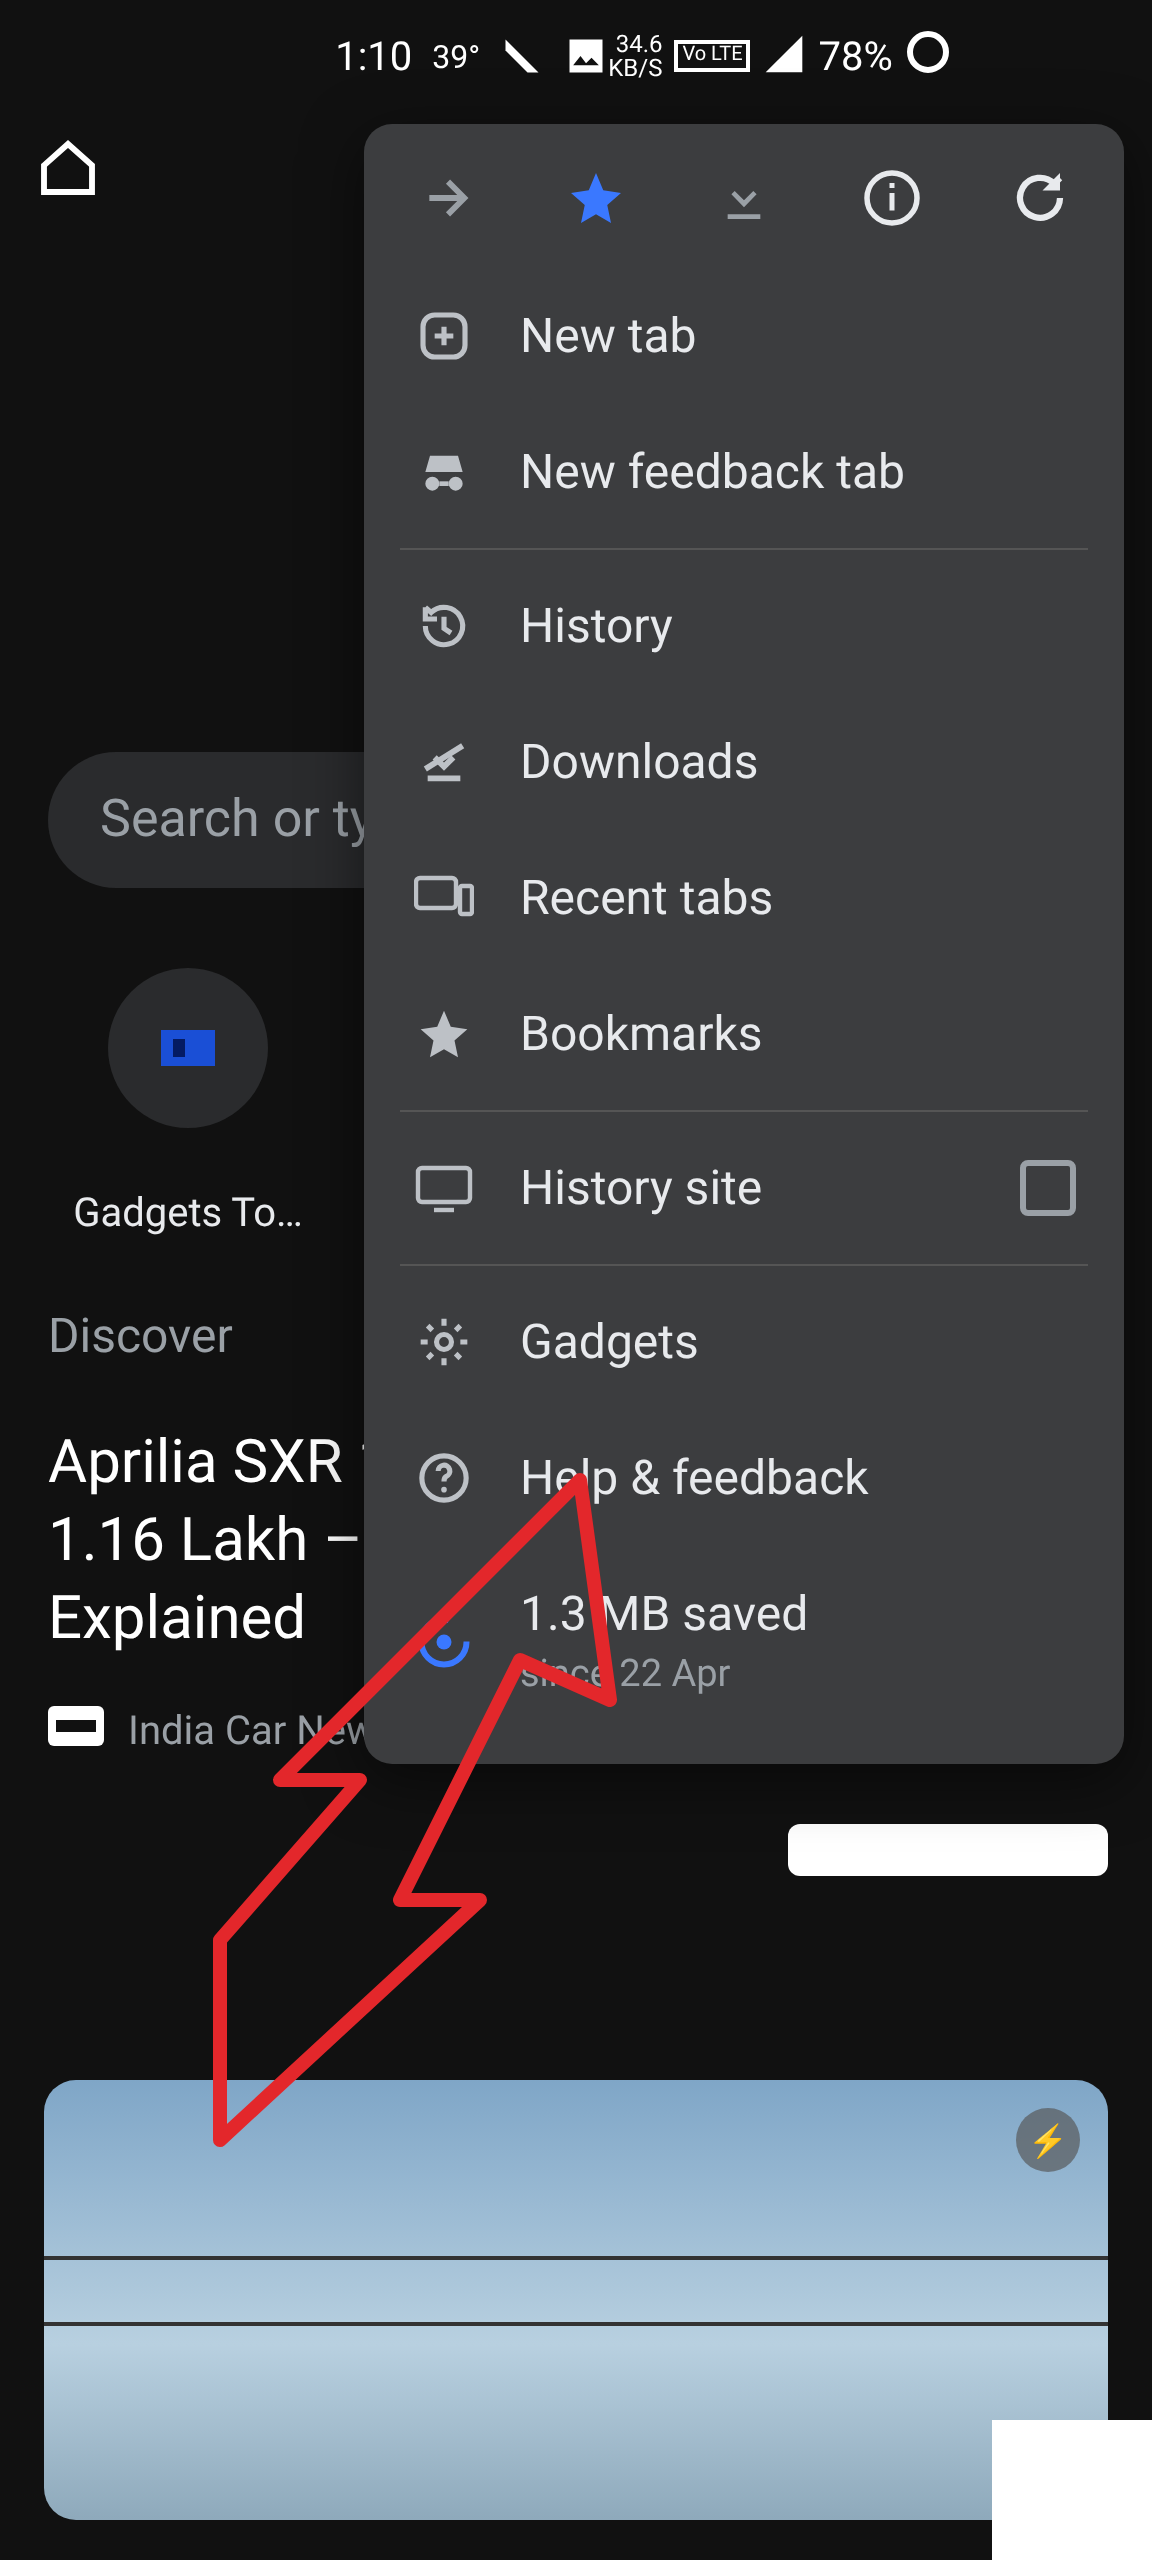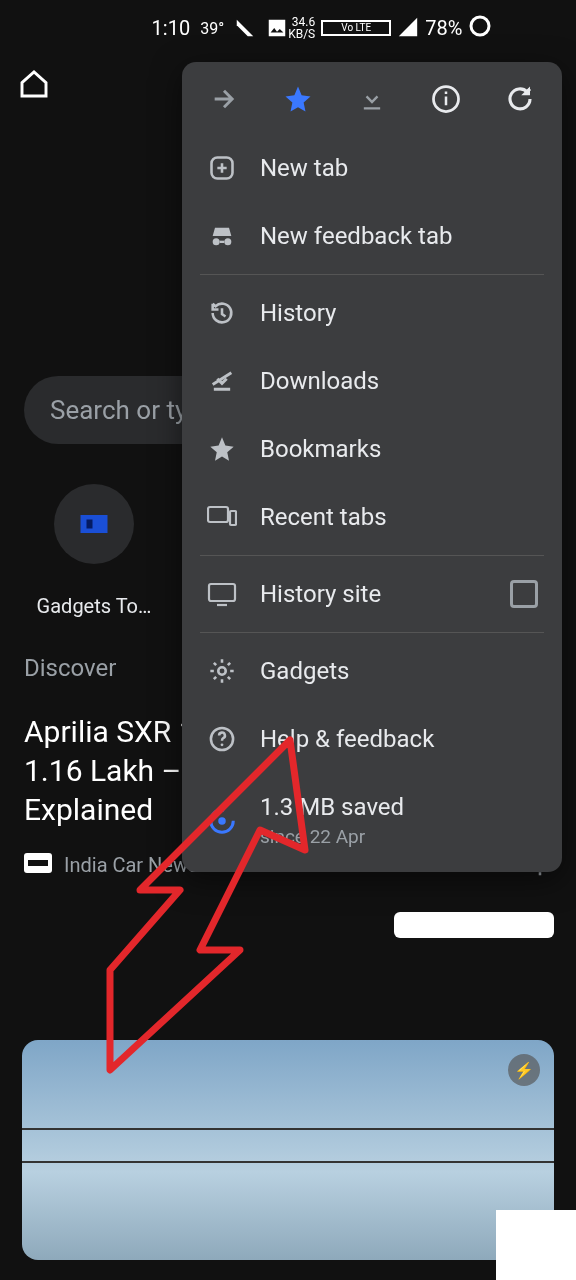--- a/index.html
+++ b/index.html
@@ -76,21 +76,21 @@
     position:absolute; top:14px; right:14px; width:32px; height:32px;
     border-radius:50%; background:#555a; display:flex; align-items:center; justify-content:center; color:#fff;
   }
   .white-box { position:absolute; right:0; bottom:0; width:80px; height:70px; background:#fff; }
 
   
   .menu {
     position:absolute; top:62px; right:14px; width:380px;
     background:#3c3d3f; border-radius:14px;
     box-shadow: 0 8px 30px rgba(0,0,0,.5);
-    padding-bottom: 4px;
+    padding-bottom: 14px;
   }
   .menu-top-row {
     display:flex; justify-content:space-between; align-items:center;
     padding: 22px 24px 20px;
   }
   .menu-top-row .mico { width:36px; display:flex; justify-content:center; }
   .menu-item {
     display:flex; align-items:center; gap:22px;
     padding: 20px 24px;
     font-size:24px; color:#e8eaed;
@@ -123,21 +123,21 @@
       <svg width="22" height="22" viewBox="0 0 24 24">
           <rect x="3" y="3" width="18" height="18" fill="#fff"></rect>
           <path fill="#111" d="M5 17l4-5 3 4 3-3 4 4z"></path>
         </svg>
     </span>
   </div>
   <div class="status-right">
     <span style="font-size:12px; line-height:1; text-align:right">
       <span>34.6</span><br><span>KB/S</span>
     </span>
-    <span style="border:2px solid #fff; font-size:10px; padding:1px 18px; line-height:1">
+    <span style="border:2px solid #fff; font-size:10px; padding:1px 2px; line-height:1">
       <span>Vo LTE</span>
     </span>
     <span style="font-size:12px; position:relative">
       <svg width="22" height="22" viewBox="0 0 24 24">
           <path fill="#fff" d="M2 22L22 2v20z"></path>
         </svg>
     </span>
     <span>78%</span>
     <span>
       <svg width="24" height="24" viewBox="0 0 24 24">
@@ -279,35 +279,35 @@
       <svg width="28" height="28" viewBox="0 0 24 24">
           <path fill="none" stroke="#bdc1c6" stroke-width="2.5" d="M5 19h14M8 10l4 4 4-4"></path>
           <path stroke="#bdc1c6" stroke-width="2.5" d="M4 15l16-10"></path>
         </svg>
     </span>
     <span class="mtxt">Downloads</span>
   </div>
 
   <div class="menu-item">
     <span class="mico">
-      <svg width="28" height="28" viewBox="0 0 24 24">
-          <path fill="#bdc1c6" d="M12 2l2.9 6.9L22 10l-5.5 4.8L18 22l-6-3.5L6 22l1.5-7.2L2 10l7.1-1.1z"></path>
-        </svg>
-    </span>
-    <span class="mtxt">Bookmarks</span>
-  </div>
-
-  <div class="menu-item">
-    <span class="mico">
       <svg width="30" height="26" viewBox="0 0 30 26">
           <rect x="1" y="3" width="20" height="15" rx="2" fill="none" stroke="#bdc1c6" stroke-width="2.2"></rect>
           <rect x="23" y="7" width="6" height="14" rx="1" fill="none" stroke="#bdc1c6" stroke-width="2.2"></rect>
         </svg>
     </span>
     <span class="mtxt">Recent tabs</span>
+  </div>
+
+  <div class="menu-item">
+    <span class="mico">
+      <svg width="28" height="28" viewBox="0 0 24 24">
+          <path fill="#bdc1c6" d="M12 2l2.9 6.9L22 10l-5.5 4.8L18 22l-6-3.5L6 22l1.5-7.2L2 10l7.1-1.1z"></path>
+        </svg>
+    </span>
+    <span class="mtxt">Bookmarks</span>
   </div>
   <div class="menu-divider"></div>
 
   <div class="menu-item">
     <span class="mico">
       <svg width="30" height="26" viewBox="0 0 30 26">
           <rect x="2" y="3" width="26" height="17" rx="2" fill="none" stroke="#bdc1c6" stroke-width="2.2"></rect>
           <path stroke="#bdc1c6" stroke-width="2.2" d="M10 24h10"></path>
         </svg>
     </span>

